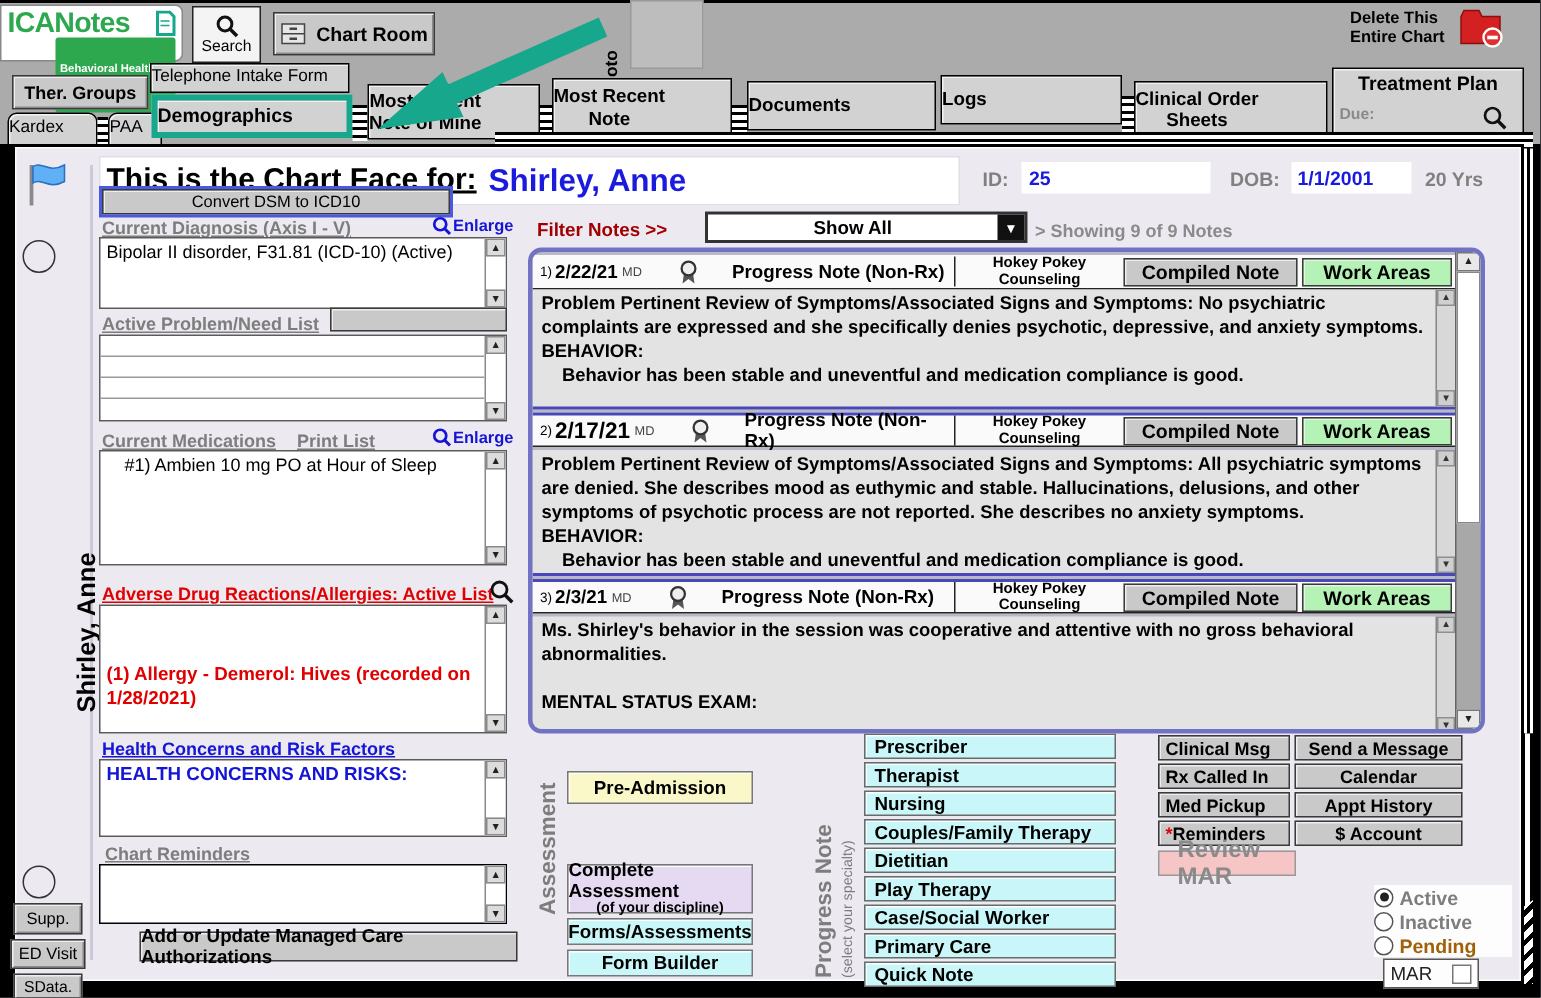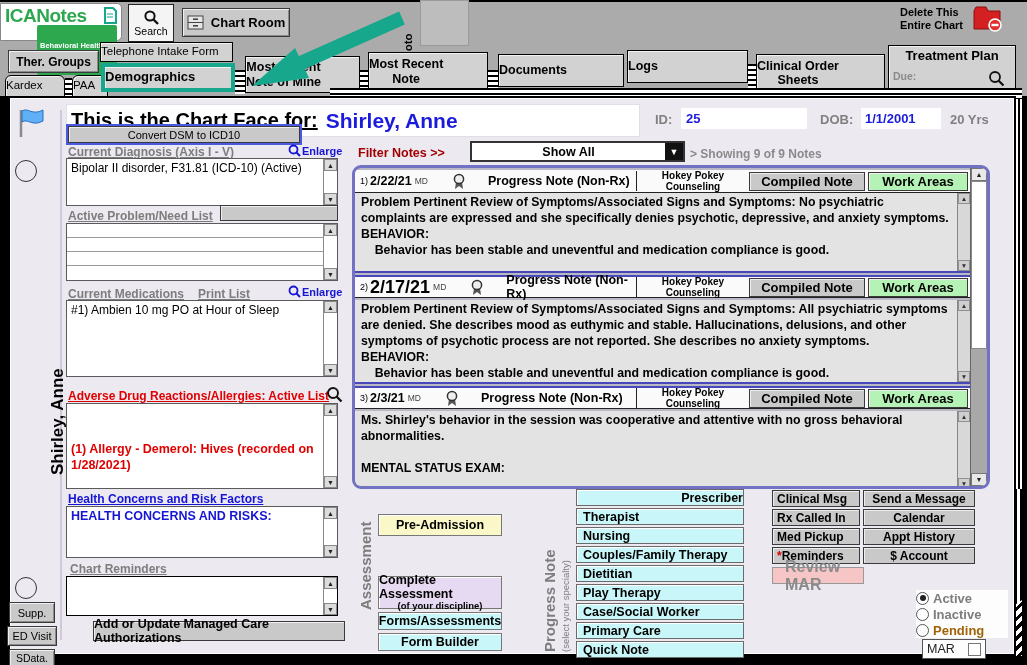--- a/index.html
+++ b/index.html
@@ -194,21 +194,21 @@
   <span class="abs lbl-gray" style="left:68px;top:287px;">Current Medications</span>
   <span class="abs lbl-gray" style="left:198px;top:287px;">Print List</span>
   <div class="abs link-blue" style="left:288px;top:285px;">
     <svg width="13" height="13">
         <circle cx="5.5" cy="5.5" r="4" fill="none" stroke="#1515d6" stroke-width="1.8"></circle>
         <line x1="8.5" y1="8.5" x2="12" y2="12" stroke="#1515d6" stroke-width="2"></line>
       </svg>
     <span>Enlarge</span>
   </div>
   <div class="abs box" style="left:66px;top:300px;width:272px;height:77px;">
-    <div style="position:absolute;left:0;top:0;right:14px;bottom:0;padding:2px 4px;font-size:12px;">#1) Ambien 10 mg PO at Hour of Sleep</div>
+    <div style="position:absolute;left:0;top:0;right:14px;bottom:0;padding:2px 16px;font-size:12px;">#1) Ambien 10 mg PO at Hour of Sleep</div>
     <div class="vscroll">
         <div class="ar">▲</div>
         <div class="ar">▼</div>
       </div>
   </div>
 
   <span class="abs lbl-red" style="left:68px;top:389px;">Adverse Drug Reactions/Allergies:  Active List</span>
   <svg class="abs" style="left:326px;top:386px;" width="17" height="17">
       <circle cx="7" cy="7" r="5" fill="none" stroke="#111" stroke-width="1.9"></circle>
       <line x1="10.5" y1="10.5" x2="15.5" y2="15.5" stroke="#111" stroke-width="2.3"></line>
@@ -275,21 +275,21 @@
 BEHAVIOR:
     Behavior has been stable and uneventful and medication compliance is good.</div>
       <div class="nscroll">
           <div class="ar">▲</div>
           <div class="ar">▼</div>
         </div>
     </div>
 
     <div class="note-hdr" style="top:107px;border-top:2px solid #4848b8;">
       <span style="font-size:9px;margin-left:5px;">2)</span>
-      <span style="font-size:18px;font-weight:bold;margin-left:2px;">2/17/21</span>
+      <span style="font-size:15px;font-weight:bold;margin-left:2px;">2/17/21</span>
       <span style="font-size:8.5px;color:#444;margin-left:3px;">MD</span>
       <svg width="14" height="17" style="margin-left:24px;">
           <path d="M4 9 L3 16 L7 13 L11 16 L10 9 Z" fill="#555"></path>
           <circle cx="7" cy="6" r="4.6" fill="#eee" stroke="#333" stroke-width="1.5"></circle>
         </svg>
       <span style="font-size:12.5px;font-weight:bold;margin-left:22px;flex:1;">Progress Note (Non-Rx)</span>
       <div style="width:1px;height:20px;background:#222;"></div>
       <span style="width:112px;text-align:center;font-size:10px;font-weight:bold;white-space:pre-line;line-height:1.1;">Hokey Pokey
 Counseling</span>
       <div class="graybtn2" style="width:116px;height:19px;font-size:13px;margin-right:3px;">
@@ -359,21 +359,21 @@
   <div class="abs" style="left:378px;top:612px;width:124px;height:18px;background:#C9F7F9;border:1px solid #777;box-shadow:inset 1px 1px 0 #fff;display:flex;align-items:center;justify-content:center;font-weight:bold;font-size:12.5px;">
       <span>Forms/Assessments</span>
     </div>
   <div class="abs" style="left:378px;top:633px;width:124px;height:18px;background:#C9F7F9;border:1px solid #777;box-shadow:inset 1px 1px 0 #fff;display:flex;align-items:center;justify-content:center;font-weight:bold;font-size:12.5px;">
       <span>Form Builder</span>
     </div>
 
   <div class="abs vtext" style="left:541px;top:492px;height:160px;font-size:15px;font-weight:bold;color:#7d7d7d;">Progress Note</div>
   <div class="abs vtext" style="left:560px;top:492px;height:160px;font-size:9.5px;color:#7d7d7d;">(select your specialty)</div>
 
-  <div class="abs cyanbtn" style="left:576px;top:489px;width:168px;height:17px;justify-content:flex-end;">
+  <div class="abs cyanbtn" style="left:576px;top:489px;width:168px;height:17px;">
       <span>Prescriber</span>
     </div>
   <div class="abs cyanbtn" style="left:576px;top:508px;width:168px;height:17px;">
       <span>Therapist</span>
     </div>
   <div class="abs cyanbtn" style="left:576px;top:527px;width:168px;height:17px;">
       <span>Nursing</span>
     </div>
   <div class="abs cyanbtn" style="left:576px;top:546px;width:168px;height:17px;">
       <span>Couples/Family Therapy</span>

